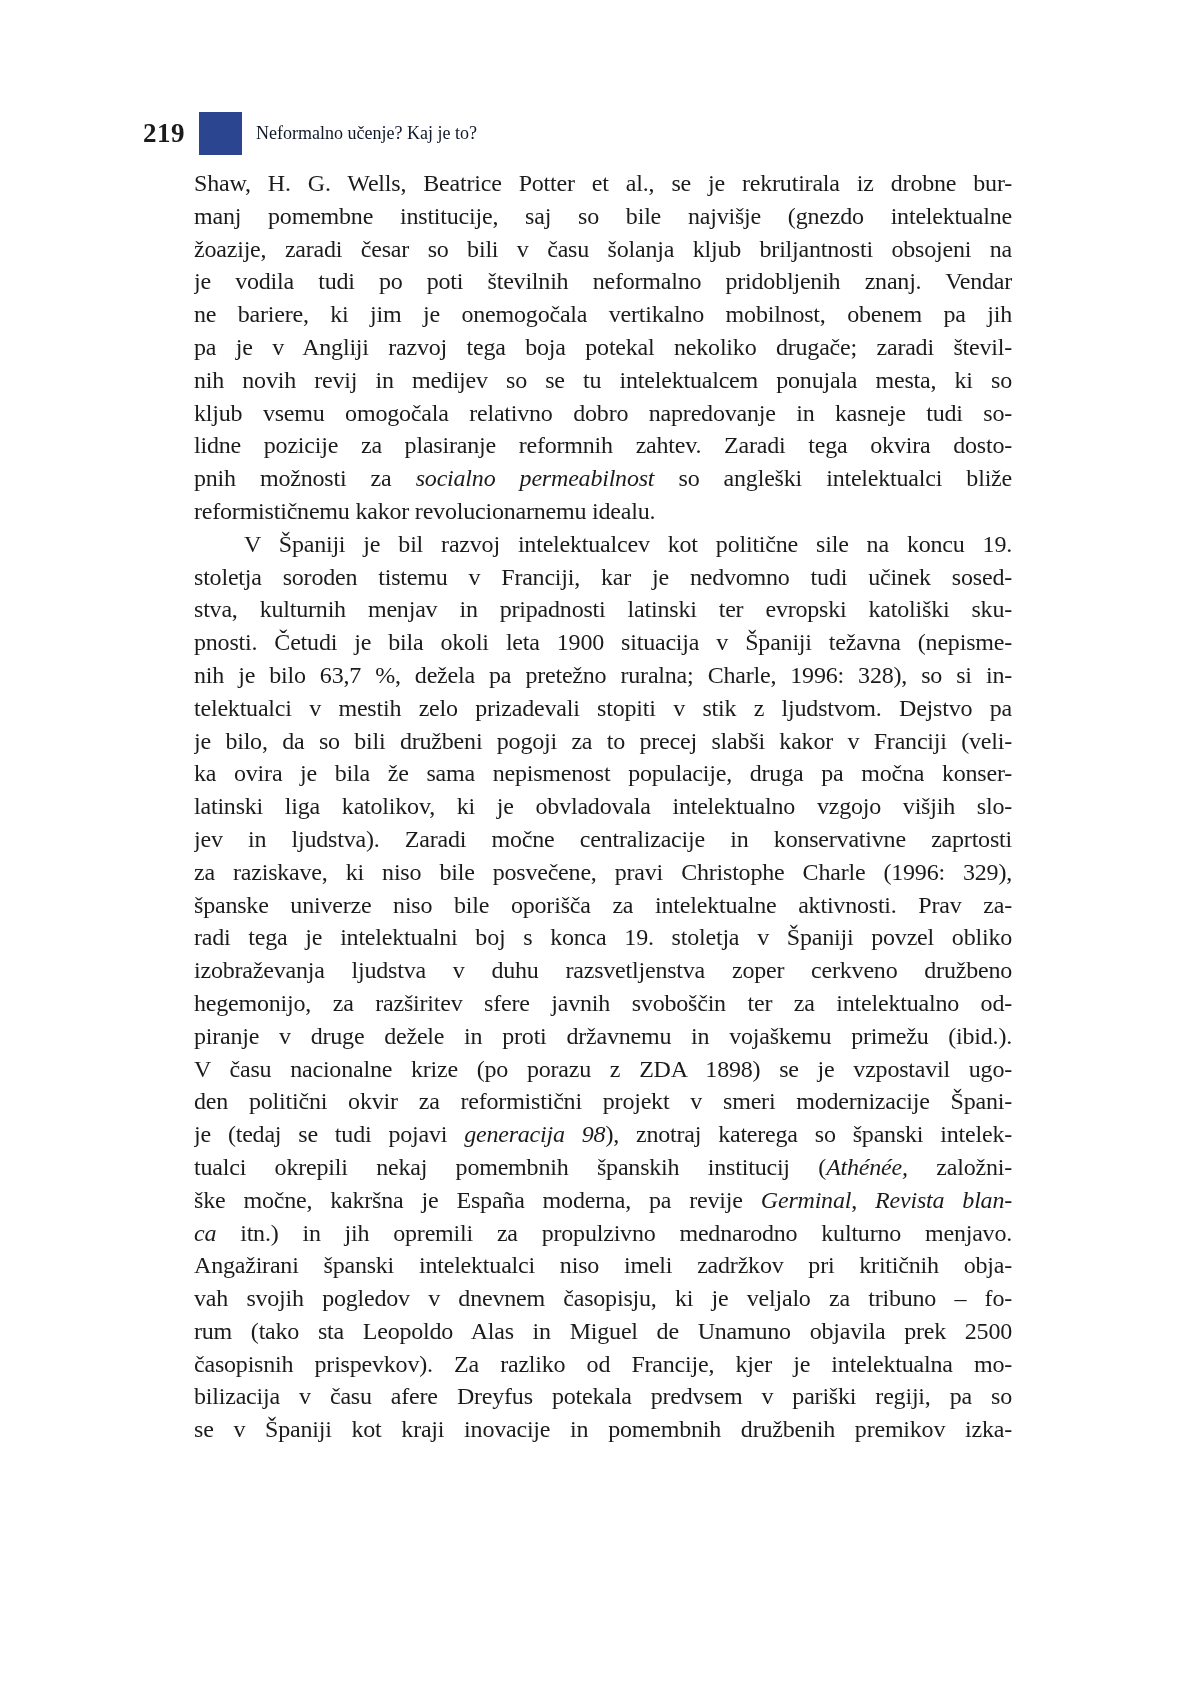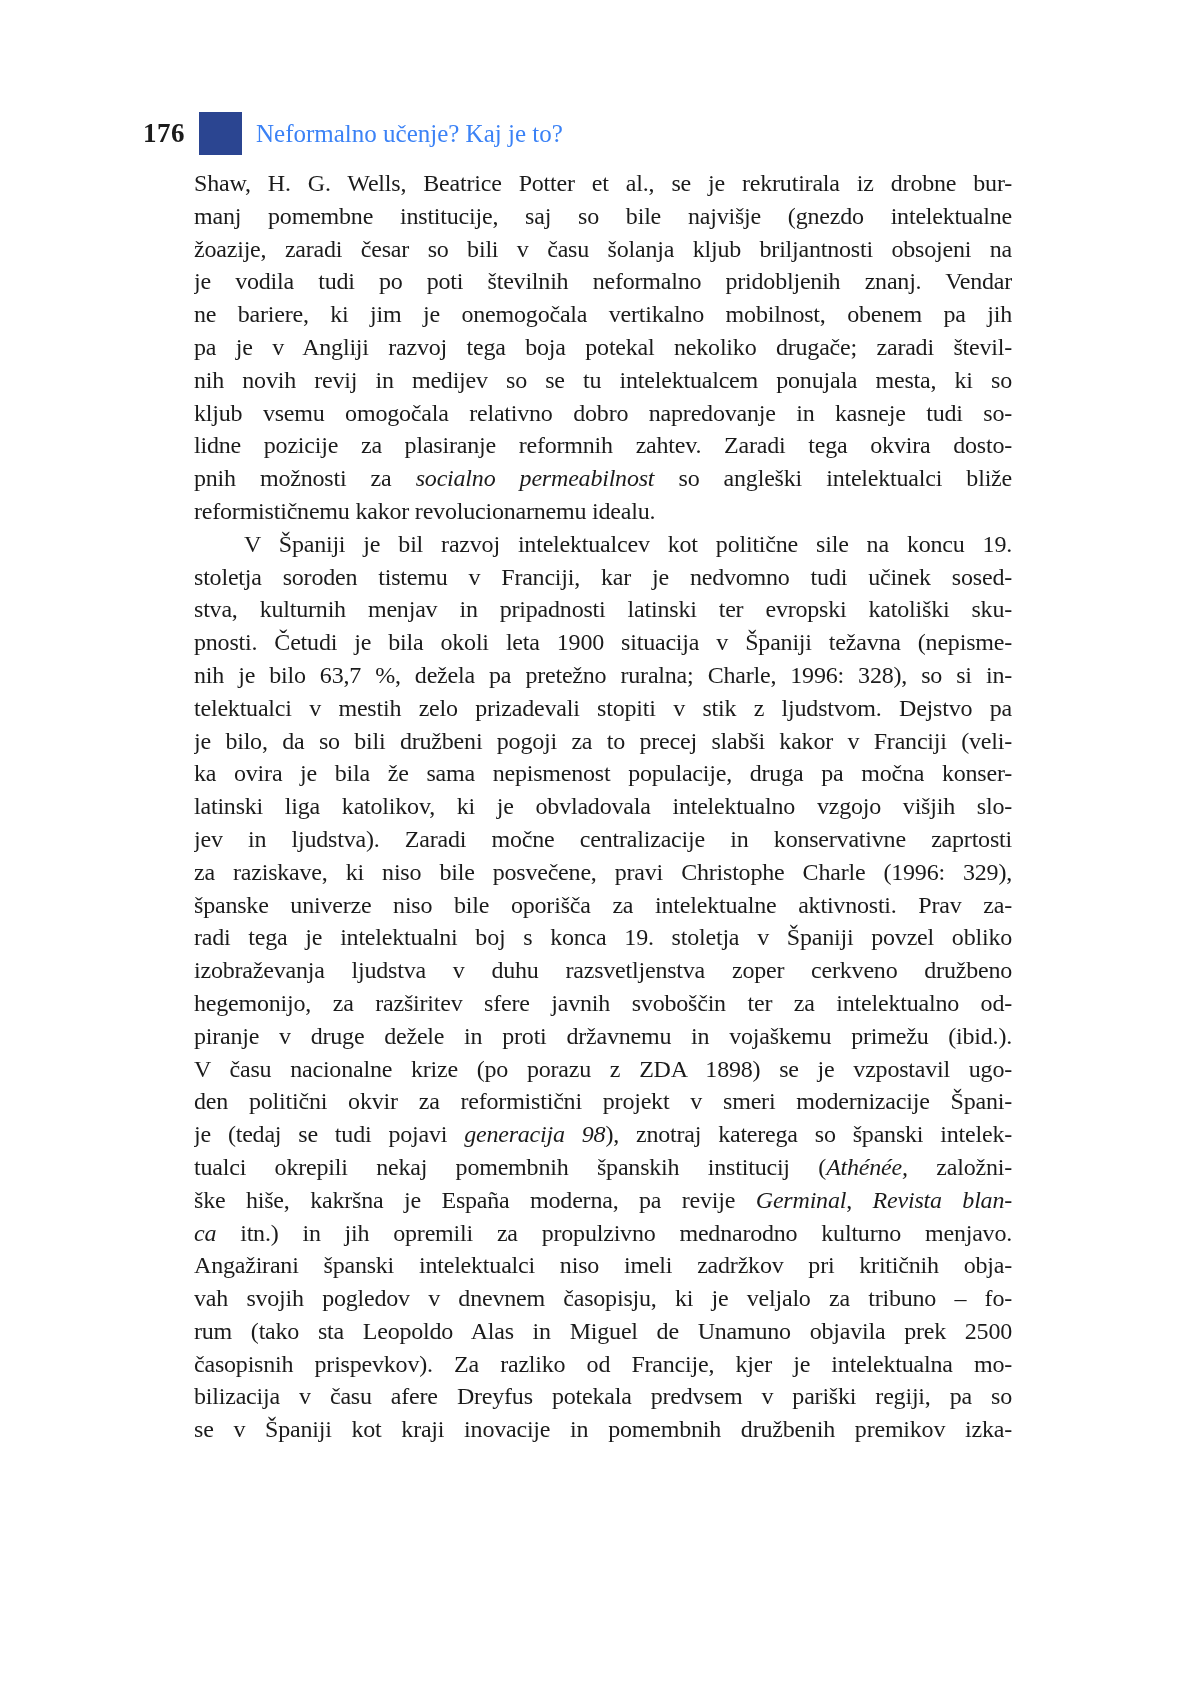--- a/index.html
+++ b/index.html
@@ -26,22 +26,22 @@
   }
   .header-marker {
     width: 43px;
     height: 43px;
     margin-left: 14px;
     margin-right: 14px;
     background: #2b4591;
     flex: 0 0 auto;
   }
   .header-title {
-    font-size: 25px;
-    color: #3b82f6;
+    font-size: 18px;
+    color: #0f172a;
     white-space: nowrap;
     text-align: right;
   }
   .body-text {
     position: absolute;
     left: 194px;
     top: 167px;
     width: 818px;
     font-size: 24px;
     letter-spacing: -0.2px;
@@ -59,21 +59,21 @@
   }
   .line.indent {
     text-indent: 50px;
   }
   .it { font-style: italic; }
 </style>
 </head>
 <body>
 
 <div class="page-header">
-  <span class="page-number">176</span>
+  <span class="page-number">219</span>
   <span class="header-marker" style="background: rgb(43, 69, 145);"></span>
   <span class="header-title">Neformalno učenje? Kaj je to?</span>
 </div>
 
 <main class="body-text" id="body-text">
     <div class="line"><span>Shaw, H. G. Wells, Beatrice Potter et al., se je rekrutirala iz drobne bur-</span></div>
     <div class="line"><span>manj pomembne institucije, saj so bile najvišje (gnezdo intelektualne</span></div>
     <div class="line"><span>žoazije, zaradi česar so bili v času šolanja kljub briljantnosti obsojeni na</span></div>
     <div class="line"><span>je vodila tudi po poti številnih neformalno pridobljenih znanj. Vendar</span></div>
     <div class="line"><span>ne bariere, ki jim je onemogočala vertikalno mobilnost, obenem pa jih</span></div>
@@ -96,21 +96,21 @@
     <div class="line"><span>za raziskave, ki niso bile posvečene, pravi Christophe Charle (1996: 329),</span></div>
     <div class="line"><span>španske univerze niso bile oporišča za intelektualne aktivnosti. Prav za-</span></div>
     <div class="line"><span>radi tega je intelektualni boj s konca 19. stoletja v Španiji povzel obliko</span></div>
     <div class="line"><span>izobraževanja ljudstva v duhu razsvetljenstva zoper cerkveno družbeno</span></div>
     <div class="line"><span>hegemonijo, za razširitev sfere javnih svoboščin ter za intelektualno od-</span></div>
     <div class="line"><span>piranje v druge dežele in proti državnemu in vojaškemu primežu (ibid.).</span></div>
     <div class="line"><span>V času nacionalne krize (po porazu z ZDA 1898) se je vzpostavil ugo-</span></div>
     <div class="line"><span>den politični okvir za reformistični projekt v smeri modernizacije Špani-</span></div>
     <div class="line"><span>je (tedaj se tudi pojavi </span><span class="it">generacija 98</span><span>), znotraj katerega so španski intelek-</span></div>
     <div class="line"><span>tualci okrepili nekaj pomembnih španskih institucij (</span><span class="it">Athénée,</span><span> založni-</span></div>
-    <div class="line"><span>ške hiše, kakršna je España moderna, pa revije </span><span class="it">Germinal</span><span>, </span><span class="it">Revista blan-</span></div>
+    <div class="line"><span>ške močne, kakršna je España moderna, pa revije </span><span class="it">Germinal</span><span>, </span><span class="it">Revista blan-</span></div>
     <div class="line"><span class="it">ca</span><span> itn.) in jih opremili za propulzivno mednarodno kulturno menjavo.</span></div>
     <div class="line"><span>Angažirani španski intelektualci niso imeli zadržkov pri kritičnih obja-</span></div>
     <div class="line"><span>vah svojih pogledov v dnevnem časopisju, ki je veljalo za tribuno – fo-</span></div>
     <div class="line"><span>rum (tako sta Leopoldo Alas in Miguel de Unamuno objavila prek 2500</span></div>
     <div class="line"><span>časopisnih prispevkov). Za razliko od Francije, kjer je intelektualna mo-</span></div>
     <div class="line"><span>bilizacija v času afere Dreyfus potekala predvsem v pariški regiji, pa so</span></div>
     <div class="line"><span>se v Španiji kot kraji inovacije in pomembnih družbenih premikov izka-</span></div>
   </main>
 
 </body></html>

